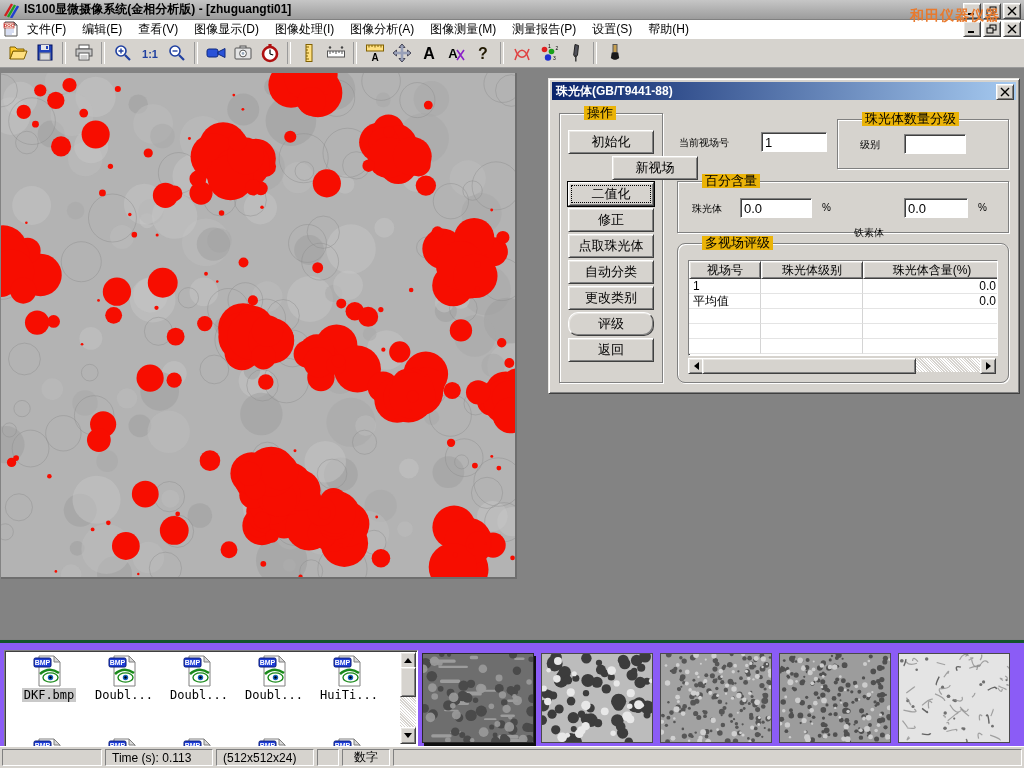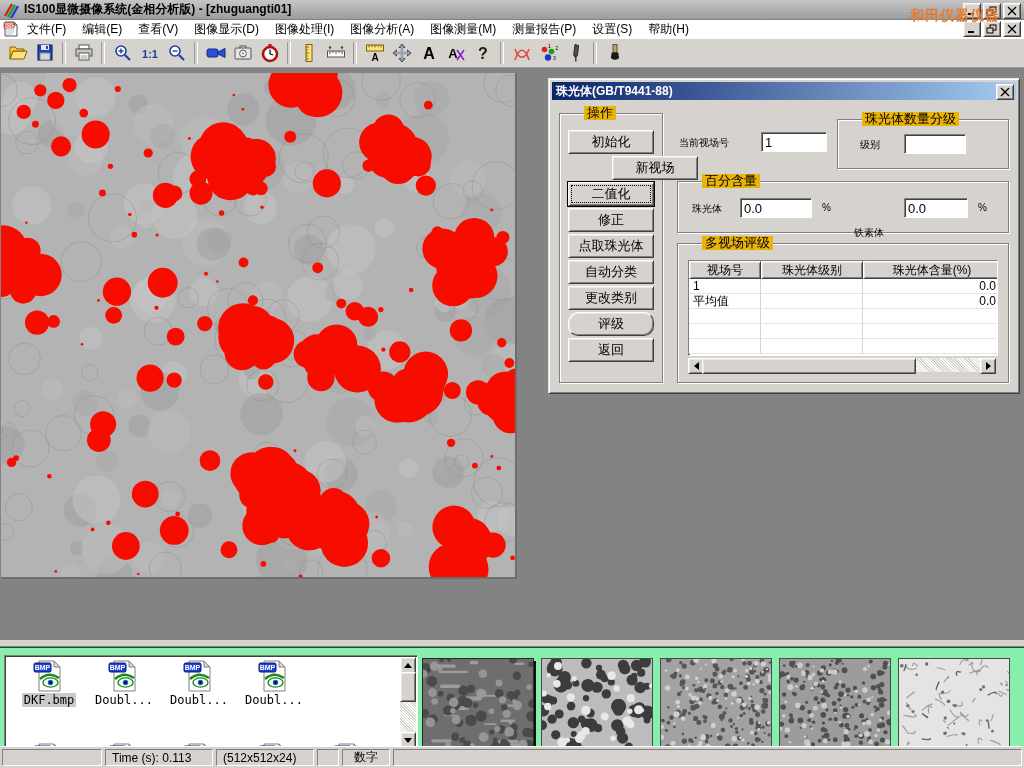--- a/index.html
+++ b/index.html
@@ -70,22 +70,22 @@
   .vscroll{position:absolute;right:1px;top:1px;width:16px;height:92px;
     background:repeating-linear-gradient(45deg,#ffffff 0 1px,#d6d3ce 1px 2px);}
   .sb-btn{position:absolute;display:flex;align-items:center;justify-content:center;}
   .sb-thumb{position:absolute;}
   .tri{width:0;height:0;border:4px solid transparent;}
   .tri.up{border-bottom:5px solid #000;margin-top:-4px;}
   .tri.down{border-top:5px solid #000;margin-bottom:-4px;}
   .tri.left{border-right:5px solid #000;margin-left:-4px;}
   .tri.right{border-left:5px solid #000;margin-right:-4px;}
   
-  .bottom-panel{position:absolute;left:0;top:640px;width:1024px;height:106px;background:#86efac;
-    border-top:1px solid #14532d;box-shadow:0 -1px 0 #808080;margin-top:7px;}
+  .bottom-panel{position:absolute;left:0;top:640px;width:1024px;height:106px;background:#8b5cf6;
+    border-top:3px solid #14532d;box-shadow:0 -1px 0 #808080;}
   .filelist{position:absolute;left:4px;top:7px;width:412px;height:96px;overflow:hidden;}
   .fitem{position:absolute;width:72px;text-align:center;}
   .ficon{display:block;margin:0 auto;}
   .fname{font-family:"DejaVu Sans Mono","Liberation Mono",monospace;font-size:12px;
     white-space:nowrap;display:inline-block;padding:0 2px;}
   .fname.sel{background:#c9c9c9;}
   .thumb{position:absolute;top:10px;width:112px;height:90px;border:1px solid #4a4a4a;
     box-sizing:border-box;overflow:hidden;}
   .thumb.sel{box-shadow:2px 3px 0 #101010;border-color:#2a2a2a;}
   
@@ -783,21 +783,21 @@
     <div class="groupbox" style="left:128px;top:102px;width:330px;height:50px;">
       <span class="legend">百分含量</span>
       <span class="dlabel" style="left:14px;top:20px;">珠光体</span>
       <input class="field sunken" style="left: 62px; top: 16px; width: 72px;" value="0.0">
       <span class="dlabel" style="left:144px;top:20px;">%</span>
       <span class="dlabel" style="left:176px;top:20px;margin-top:24px;">铁素体</span>
       <input class="field sunken" style="left: 226px; top: 16px; width: 64px;" value="0.0">
       <span class="dlabel" style="left:300px;top:20px;">%</span>
     </div>
 
-    <div class="groupbox" style="left:128px;top:164px;width:330px;height:138px;">
+    <div class="groupbox" style="left:128px;top:164px;width:330px;height:138px;border-radius:8px;">
       <span class="legend">多视场评级</span>
       <div class="ltable sunken" id="rating-table">
           <div class="thead">
             <div class="th raised" style="width: 72px;">视场号</div>
             <div class="th raised" style="width: 102px;">珠光体级别</div>
             <div class="th raised" style="width: 138px;">珠光体含量(%)</div>
           </div>
           <div class="trow">
             <div class="td" style="width: 72px;">1</div>
             <div class="td" style="width: 102px;"></div>
@@ -892,20 +892,33 @@
           <path d="M7 2h15l6 6v24H7z" fill="#fff" stroke="#808080"></path>
           <path d="M22 2l6 6h-6z" fill="#d8d8d8" stroke="#808080"></path>
           <rect x="2" y="4" width="17" height="9" rx="1.5" fill="#1f3fd8" stroke="#0a1a70"></rect>
           <text x="10.5" y="11" font-size="7" font-weight="bold" fill="#fff" text-anchor="middle" font-family="Liberation Sans,sans-serif">BMP</text>
           <path d="M8 20q9-8 19-1" stroke="#1a8a1a" fill="none" stroke-width="2.6"></path>
           <ellipse cx="18.5" cy="23.5" rx="7.5" ry="4.6" fill="#fff" stroke="#1a8a1a" stroke-width="1.4"></ellipse>
           <circle cx="18.5" cy="23.5" r="2.7" fill="#1560c0"></circle>
           <circle cx="18.5" cy="23.5" r="1.2" fill="#000"></circle>
         </svg>
         <div><span class="fname">Doubl...</span></div>
+      </div>
+      <div class="fitem" style="left: 308px; top: 3px;">
+        <svg class="ficon" width="34" height="34" viewBox="0 0 34 34">
+          <path d="M7 2h15l6 6v24H7z" fill="#fff" stroke="#808080"></path>
+          <path d="M22 2l6 6h-6z" fill="#d8d8d8" stroke="#808080"></path>
+          <rect x="2" y="4" width="17" height="9" rx="1.5" fill="#1f3fd8" stroke="#0a1a70"></rect>
+          <text x="10.5" y="11" font-size="7" font-weight="bold" fill="#fff" text-anchor="middle" font-family="Liberation Sans,sans-serif">BMP</text>
+          <path d="M8 20q9-8 19-1" stroke="#1a8a1a" fill="none" stroke-width="2.6"></path>
+          <ellipse cx="18.5" cy="23.5" rx="7.5" ry="4.6" fill="#fff" stroke="#1a8a1a" stroke-width="1.4"></ellipse>
+          <circle cx="18.5" cy="23.5" r="2.7" fill="#1560c0"></circle>
+          <circle cx="18.5" cy="23.5" r="1.2" fill="#000"></circle>
+        </svg>
+        <div><span class="fname">HuiTi...</span></div>
       </div>
       <div class="fitem" style="left: 8px; top: 86px;">
         <svg class="ficon" width="34" height="34" viewBox="0 0 34 34">
           <path d="M7 2h15l6 6v24H7z" fill="#fff" stroke="#808080"></path>
           <path d="M22 2l6 6h-6z" fill="#d8d8d8" stroke="#808080"></path>
           <rect x="2" y="4" width="17" height="9" rx="1.5" fill="#1f3fd8" stroke="#0a1a70"></rect>
           <text x="10.5" y="11" font-size="7" font-weight="bold" fill="#fff" text-anchor="middle" font-family="Liberation Sans,sans-serif">BMP</text>
           <path d="M8 20q9-8 19-1" stroke="#1a8a1a" fill="none" stroke-width="2.6"></path>
           <ellipse cx="18.5" cy="23.5" rx="7.5" ry="4.6" fill="#fff" stroke="#1a8a1a" stroke-width="1.4"></ellipse>
           <circle cx="18.5" cy="23.5" r="2.7" fill="#1560c0"></circle>

